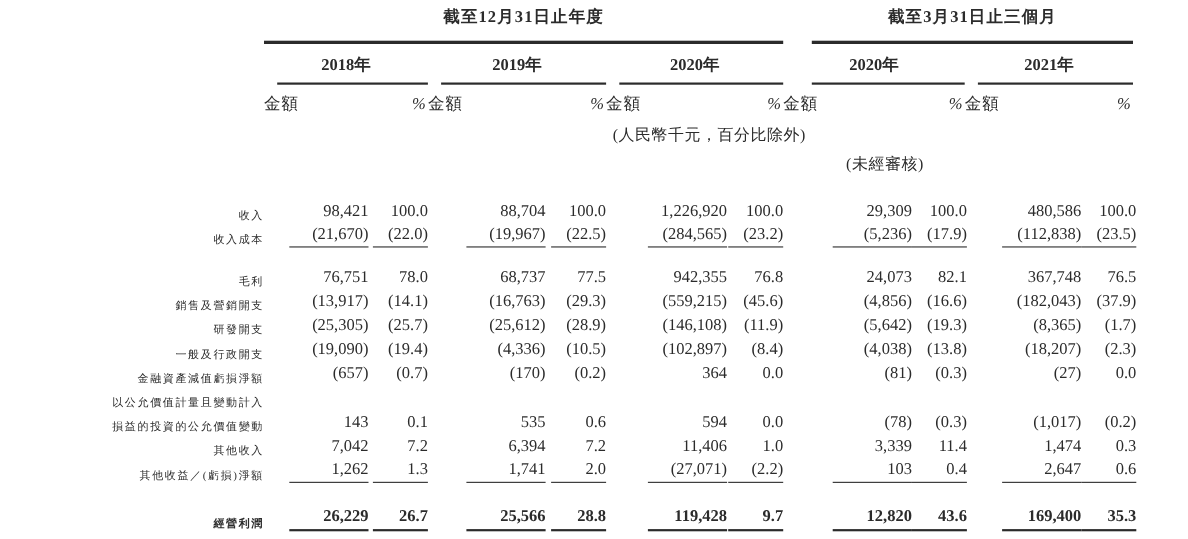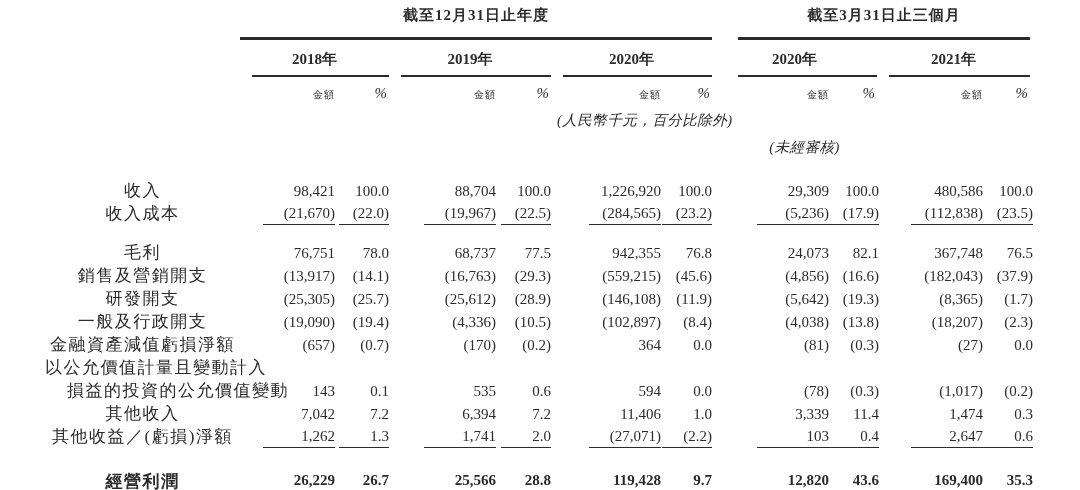--- a/index.html
+++ b/index.html
@@ -36,39 +36,38 @@
   .yr-cell { vertical-align: bottom; }
   .yr-label {
     text-align: center;
     font-weight: 700;
     font-size: 15px;
     padding: 10px 0 6px 0;
   }
   .yr-rule { border-bottom: 2px solid #2b2b2b; margin-left: 12px; }
   .yr-first-g2 .yr-rule { margin-left: 26px; }
 
-  .sub-amt { text-align: right; font-size: 10px; letter-spacing: 1px; padding: 8px 0 2px 0; }
+  .sub-amt { text-align: left; font-size: 15px; letter-spacing: 1px; padding: 8px 0 2px 0; }
   .sub-pct { text-align: right;  font-size: 15px; font-style: italic; padding: 8px 2px 2px 0; }
 
   .note-cell {
-    font-style: italic;
     font-size: 14.5px;
     white-space: nowrap;
     letter-spacing: 0.5px;
   }
   .note-units { text-align: left; padding: 7px 0 2px 6px; }
   .note-unaudited { text-align: center; padding: 6px 0 2px 20px; margin-top: 20px; }
 
   
   tr.data-row { height: 22px; }
   td.lbl {
-    font-size: 17px;
+    font-size: 10px;
     letter-spacing: 1.5px;
     white-space: nowrap;
-    text-align: center;
+    text-align: right;
     padding-left: 5px;
   }
   td.lbl.ind { padding-left: 27px; }
   td.num { text-align: right; font-size: 15px; white-space: nowrap; }
   td.num .val { display: inline-block; text-align: right; padding-bottom: 2px; }
   td.num.amt .val { min-width: 72px; }
   td.num.pct .val { min-width: 50px; }
   td.num.u .val { border-bottom: 1.5px solid #2b2b2b; }
   tr.bold td { font-weight: 700; }
   tr.bold td.num.u .val { border-bottom: 2px solid #2b2b2b; }

